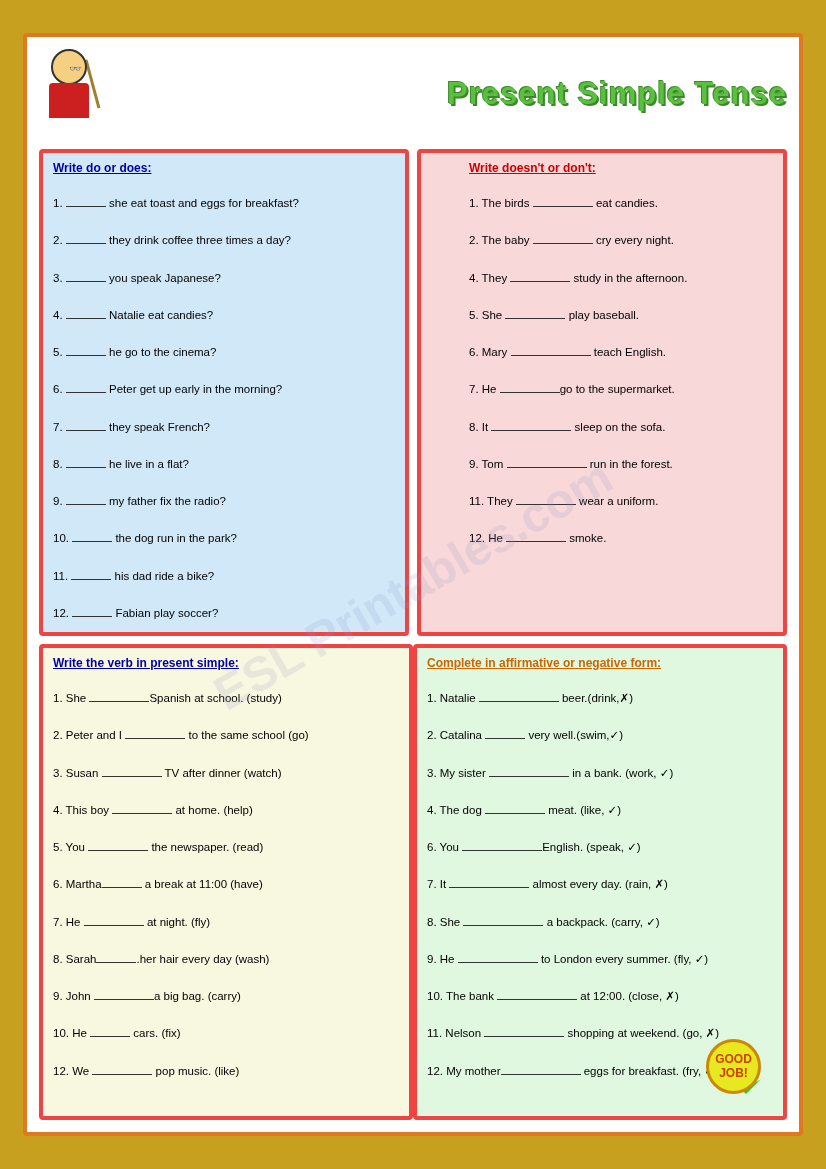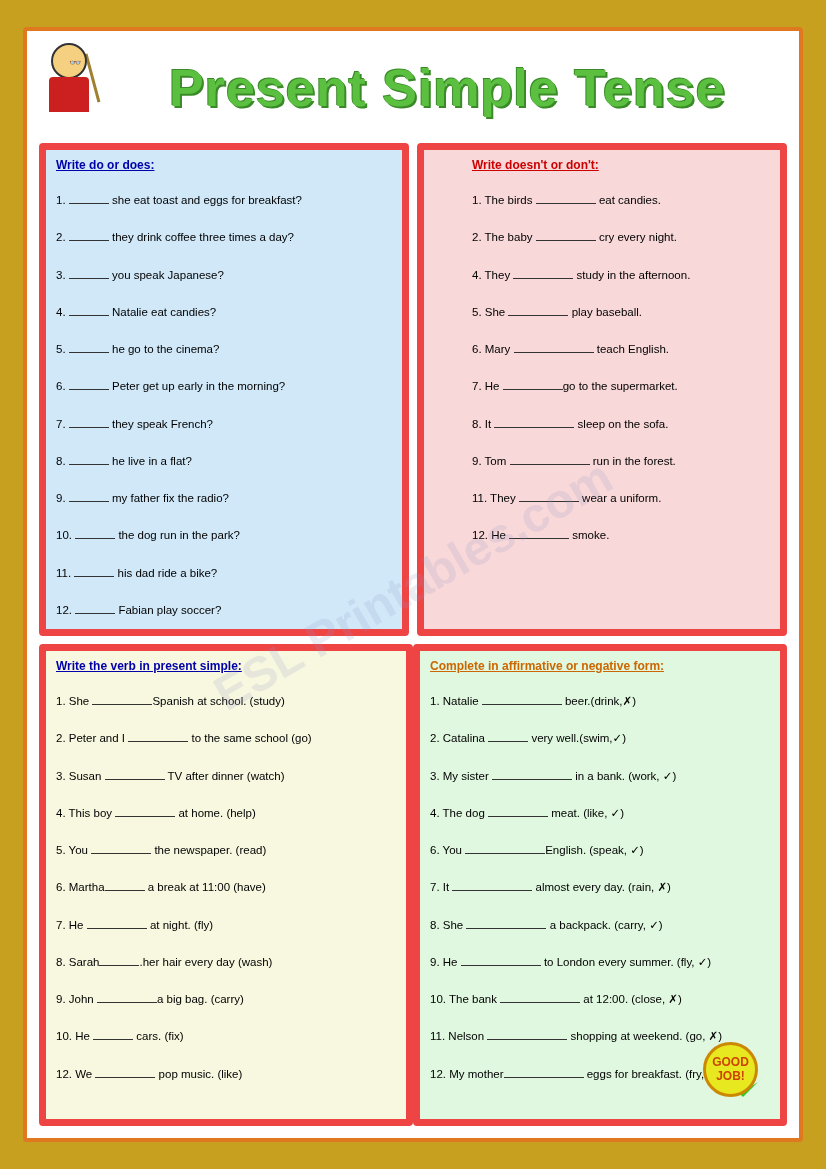--- a/index.html
+++ b/index.html
@@ -20,28 +20,28 @@
       padding: 12px;
       position: relative;
     }
     .header {
       display: flex;
       align-items: center;
       margin-bottom: 10px;
       position: relative;
     }
     .title {
-      font-size: 52px;
+      font-size: 31px;
       font-weight: bold;
       color: #5bc040;
       text-shadow: 2px 2px 0 #3a8a28, -1px -1px 0 #3a8a28;
       font-family: 'Comic Sans MS', cursive, sans-serif;
       letter-spacing: 1px;
       flex: 1;
-      text-align: left;
+      text-align: right;
       padding-left: 60px;
     }
     .character {
       width: 70px;
       height: 90px;
       position: relative;
       flex-shrink: 0;
     }
     
     .char-head {
@@ -86,21 +86,21 @@
       margin-bottom: 8px;
     }
     .bottom-grid {
       display: grid;
       grid-template-columns: 1fr 1fr;
       gap: 0;
     }
     .section {
       padding: 8px 10px;
       border-radius: 4px;
-      border: 7px solid #ef4444;
+      border: 4px solid #ef4444;
     }
     .section-blue {
       background: #d0e8f8;
     }
     .section-pink {
       background: #f8d8d8;
       padding-left: 48px;
     }
     .section-yellow {
       background: #f8f8e0;

